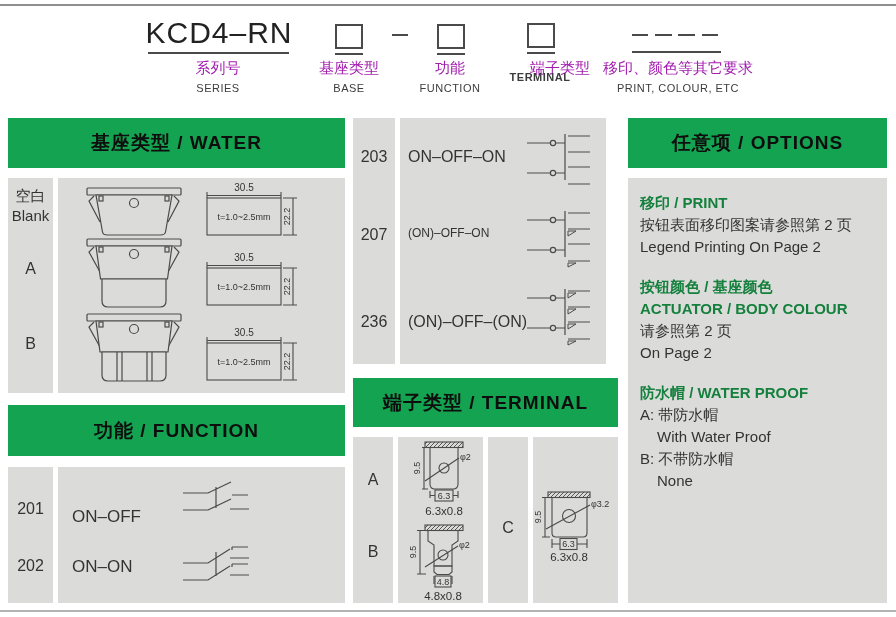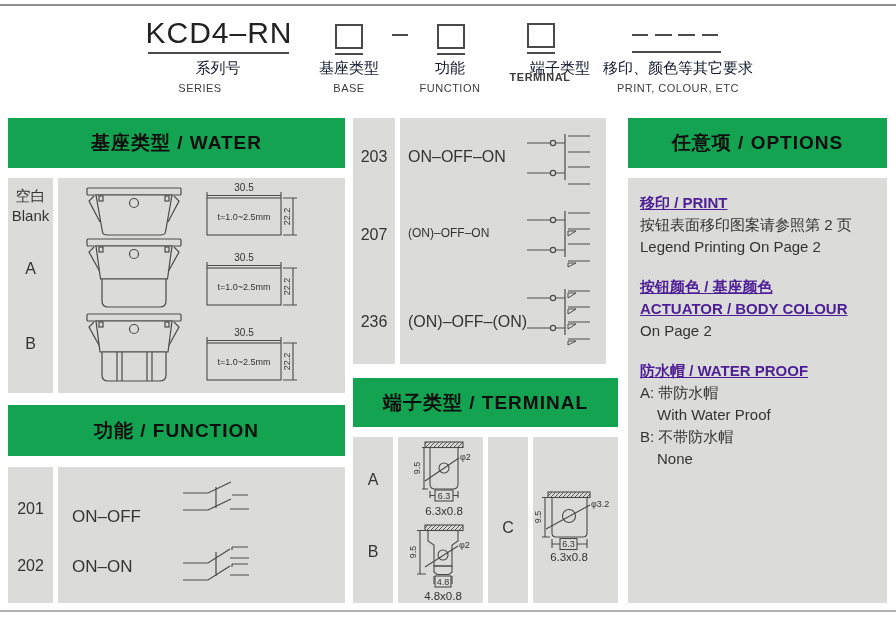--- a/index.html
+++ b/index.html
@@ -6,44 +6,44 @@
   #app{position:relative;width:896px;height:617px;background:#ffffff;overflow:hidden;
        font-family:"Liberation Sans","DejaVu Sans",sans-serif;color:#2f2f2f;}
   .a{position:absolute;}
   .pn{background:#DBDCDA;}
   .ghead{background:#14A351;color:#0e0e0e;font-weight:bold;font-size:19px;
          display:flex;align-items:center;justify-content:center;letter-spacing:1px;}
   .rule{background:#8f8f8f;}
   .slab{font-size:16px;color:#333;text-align:center;}
   .flab{font-size:17px;color:#333;}
   .code-big{font-size:30px;letter-spacing:1px;color:#222;text-align:center;}
-  .fzh{font-size:15px;color:#0f172a;text-align:center;}
+  .fzh{font-size:15px;color:#a21caf;text-align:center;}
   .fen{font-size:11px;color:#3c3c3c;text-align:center;letter-spacing:.5px;}
   .obox{width:24px;height:21px;border:2px solid #4a4a4a;background:#fff;}
   .uline{height:2px;background:#4a4a4a;}
   .dsh{height:2px;background:#4a4a4a;}
   .opt{font-size:15px;line-height:22px;color:#333;}
-  .opt .b{font-weight:bold;color:#4c1d95;text-decoration:underline;}
+  .opt .b{font-weight:bold;color:#15803d;}
   .opt .ind{padding-left:17px;}
   .gap18{height:18px;}
   svg{position:absolute;overflow:visible;}
   svg text{font-family:"Liberation Sans","DejaVu Sans",sans-serif;fill:#333;}
 </style>
 </head>
 <body>
 
 <div id="app">
 
   <div class="a rule" style="left:0;top:4px;width:896px;height:2px;"></div>
   <div class="a rule" style="left:0;top:610px;width:896px;height:2px;background:#b3b3b3;"></div>
 
   <div class="a code-big" style="left:140px;top:16px;width:158px;">KCD4–RN</div>
   <div class="a uline" style="left:148px;top:52px;width:141px;"></div>
   <div class="a fzh" style="left:178px;top:59px;width:80px;">系列号</div>
-  <div class="a fen" style="left:160px;top:82px;width:80px;">SERIES</div>
+  <div class="a fen" style="left:178px;top:82px;width:80px;">SERIES</div>
 
   <div class="a obox" style="left:335px;top:24px;"></div>
   <div class="a uline" style="left:335px;top:53px;width:28px;"></div>
   <div class="a dsh" style="left:392px;top:34px;width:16px;"></div>
   <div class="a obox" style="left:437px;top:24px;"></div>
   <div class="a uline" style="left:437px;top:53px;width:28px;"></div>
   <div class="a obox" style="left:527px;top:23px;"></div>
   <div class="a uline" style="left:527px;top:52px;width:28px;"></div>
 
   <div class="a dsh" style="left:632px;top:34px;width:16px;"></div>
@@ -267,20 +267,21 @@
     <text x="37" y="73" text-anchor="middle" font-size="11.5">6.3x0.8</text>
   </svg>
 
   <div class="a opt" style="left:640px;top:192px;width:240px;">
     <div class="b">移印 / PRINT</div>
     <div>按钮表面移印图案请参照第 2 页</div>
     <div>Legend Printing On Page 2</div>
     <div class="gap18"></div>
     <div class="b">按钮颜色 / 基座颜色</div>
     <div class="b">ACTUATOR / BODY COLOUR</div>
+    <div>请参照第 2 页</div>
     <div>On Page 2</div>
     <div class="gap18"></div>
     <div class="b">防水帽 / WATER PROOF</div>
     <div>A: 带防水帽</div>
     <div class="ind">With Water Proof</div>
     <div>B: 不带防水帽</div>
     <div class="ind">None</div>
   </div>
 
 </div>

